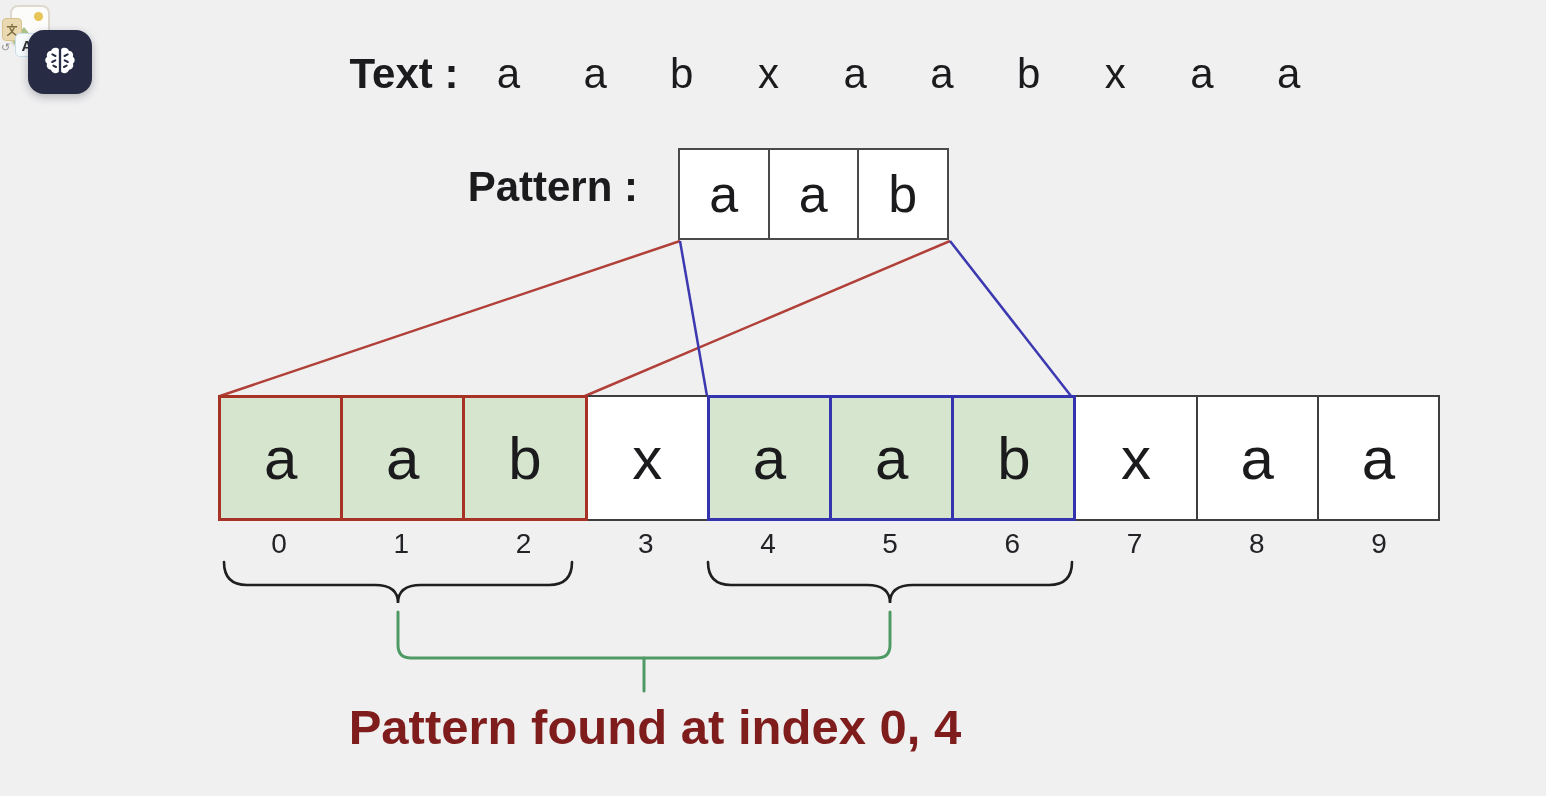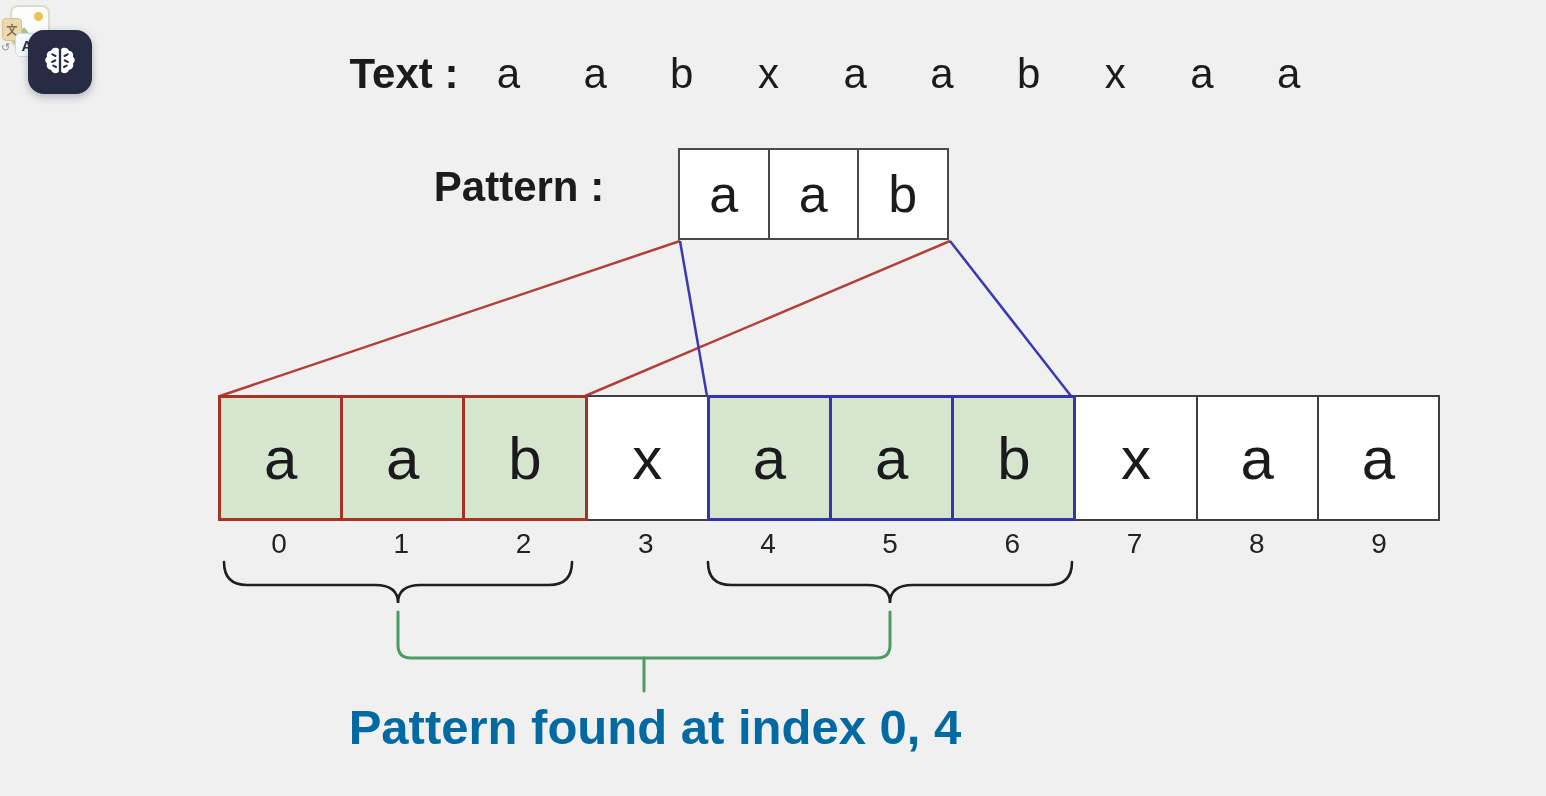--- a/index.html
+++ b/index.html
@@ -51,21 +51,21 @@
   }
   .text-chars {
     position:absolute; left:465px; top:52px; width:867px; height:44px;
     display:flex;
   }
   .tslot { flex:1; text-align:center; line-height:44px; font-size:42px; font-weight:500; }
 
   
   .pattern-label {
     position:absolute; left:400px; top:164px; width:238px; height:46px;
-    line-height:46px; text-align:center; font-size:42px; font-weight:600;
+    line-height:46px; text-align:right; font-size:42px; font-weight:600;
   }
   .pattern-box {
     position:absolute; left:678px; top:148px; height:92px; display:flex; z-index:4;
   }
   .pcell {
     width:91.5px; height:92px; box-sizing:border-box; background:#ffffff;
     border:2px solid var(--pattern-border,#4a4a4a); margin-left:-2px;
     display:flex; align-items:center; justify-content:center;
     font-size:52px; font-weight:500;
   }
@@ -92,21 +92,21 @@
 
   
   .index-row {
     position:absolute; left:218px; top:529px; width:1222px; height:30px; display:flex;
   }
   .islot { flex:1; text-align:center; font-size:28px; font-weight:500; line-height:30px; color:#222326; }
 
   
   .caption {
     position:absolute; left:250px; top:699px; width:810px; text-align:center;
-    font-size:49px; font-weight:700; color:#0369a1; line-height:1.15;
+    font-size:49px; font-weight:700; color:#7f1d1d; line-height:1.15;
   }
 </style>
 </head>
 <body>
 
 <div class="stage">
 
   <div class="ti-card">
     <div class="ti-sun"></div>
     <div class="ti-mtn1"></div>

